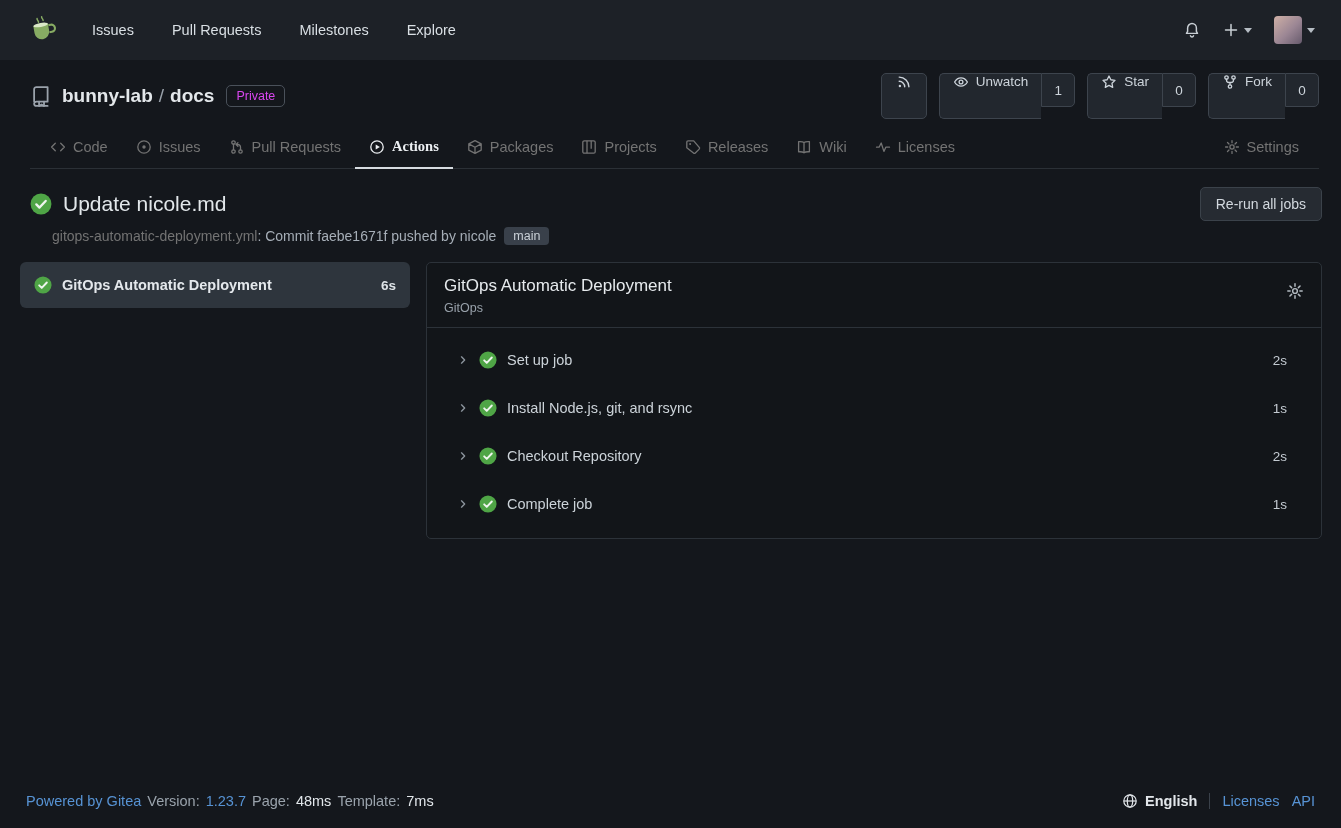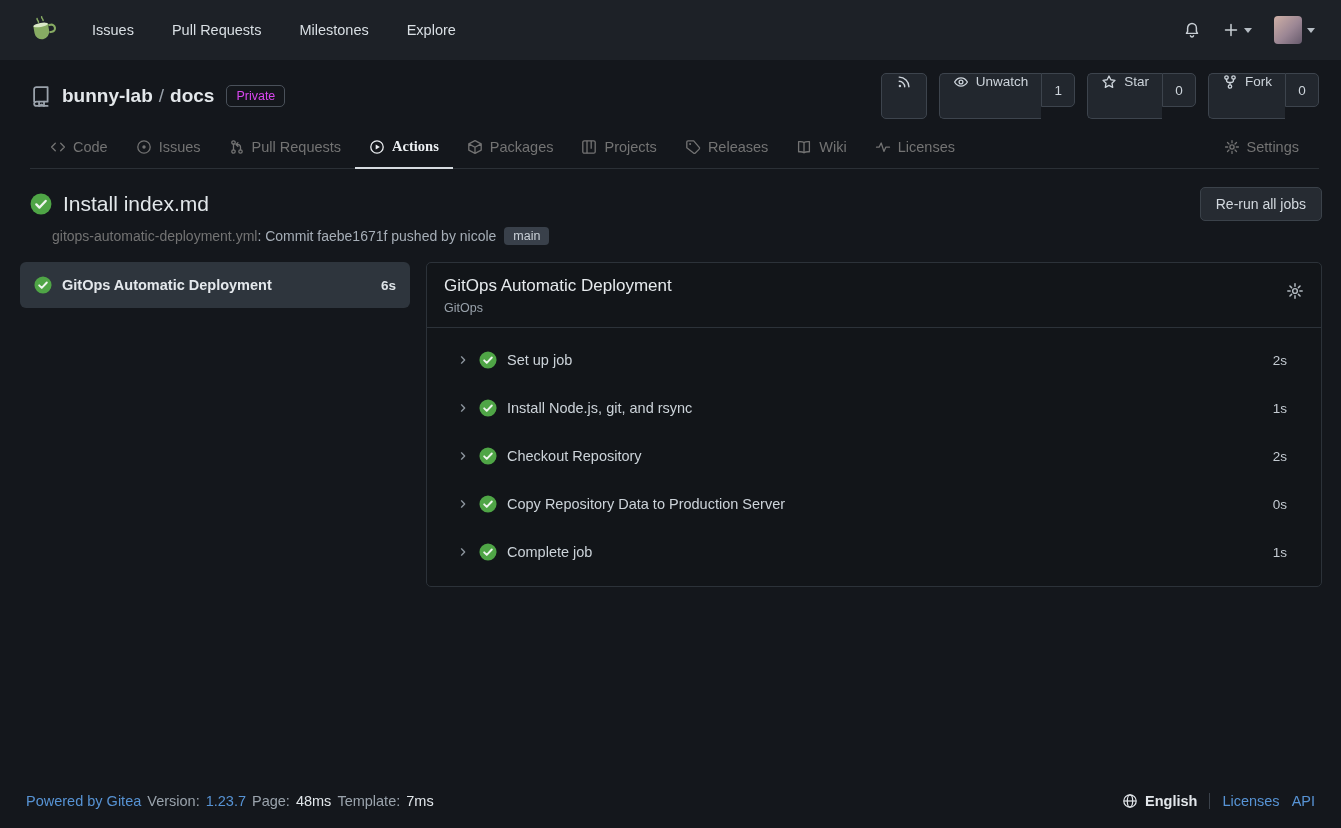--- a/index.html
+++ b/index.html
@@ -246,21 +246,21 @@
   </div>
 </header>
 
 <main class="main">
   <div class="run-header">
     <div class="run-title-wrap">
       <svg width="22" height="22" viewBox="0 0 16 16">
         <circle cx="8" cy="8" r="7.6" fill="#4fa546"></circle>
         <path d="M4.6 8.3l2.3 2.3 4.5-4.8" fill="none" stroke="#eef5ee" stroke-width="1.7" stroke-linecap="round" stroke-linejoin="round"></path>
       </svg>
-      <h1 class="run-title">Install index.md</h1>
+      <h1 class="run-title">Update nicole.md</h1>
     </div>
     <button class="rerun-btn">Re-run all jobs</button>
   </div>
   <div class="run-subtitle">
     <span class="workflow-file">gitops-automatic-deployment.yml</span>
       <span>: Commit faebe1671f pushed by nicole</span>
     <span class="branch-badge">main</span>
   </div>
 
   <div class="run-body">
@@ -324,31 +324,20 @@
           <span class="step-duration">2s</span>
         </div>
         <div class="step-row">
           <svg class="step-chevron" width="12" height="12" viewBox="0 0 16 16" stroke="currentColor" fill="none" stroke-width="1.8" stroke-linecap="round" stroke-linejoin="round">
               <path d="M6 3.8 10.2 8 6 12.2"></path>
             </svg>
           <svg width="18" height="18" viewBox="0 0 16 16">
               <circle cx="8" cy="8" r="7.6" fill="#4fa546"></circle>
               <path d="M4.6 8.3l2.3 2.3 4.5-4.8" fill="none" stroke="#eef5ee" stroke-width="1.7" stroke-linecap="round" stroke-linejoin="round"></path>
             </svg>
-          <span class="step-name">Copy Repository Data to Production Server</span>
-          <span class="step-duration">0s</span>
-        </div>
-        <div class="step-row">
-          <svg class="step-chevron" width="12" height="12" viewBox="0 0 16 16" stroke="currentColor" fill="none" stroke-width="1.8" stroke-linecap="round" stroke-linejoin="round">
-              <path d="M6 3.8 10.2 8 6 12.2"></path>
-            </svg>
-          <svg width="18" height="18" viewBox="0 0 16 16">
-              <circle cx="8" cy="8" r="7.6" fill="#4fa546"></circle>
-              <path d="M4.6 8.3l2.3 2.3 4.5-4.8" fill="none" stroke="#eef5ee" stroke-width="1.7" stroke-linecap="round" stroke-linejoin="round"></path>
-            </svg>
           <span class="step-name">Complete job</span>
           <span class="step-duration">1s</span>
         </div>
       </div>
     </section>
   </div>
 </main>
 
 <footer class="footer">
   <div class="f-left">

